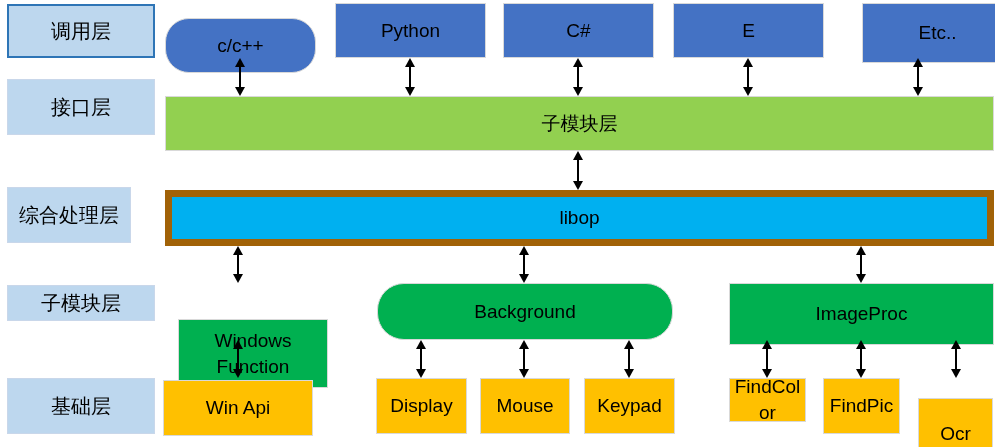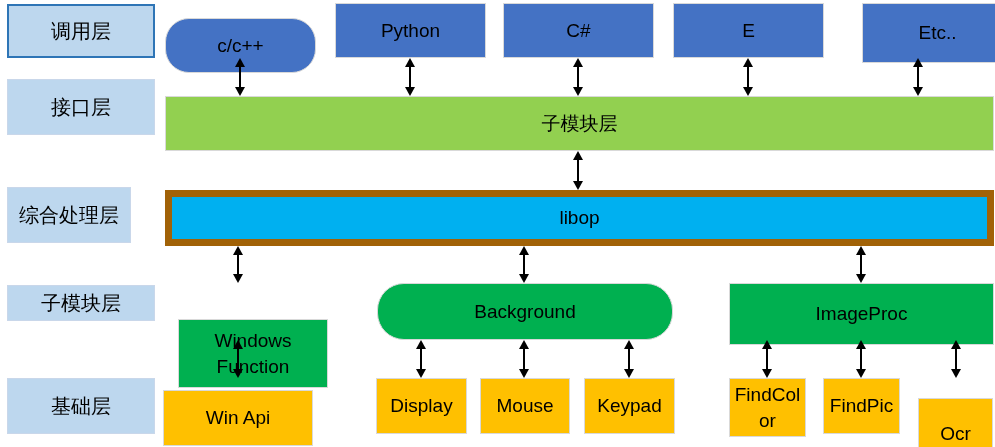--- a/index.html
+++ b/index.html
@@ -46,25 +46,25 @@
   <div class="box blue-box" style="left:862px; top:3px; width:151px; height:60px;">Etc..</div>
 
   <div class="box green-bar" style="left:165px; top:96px; width:829px; height:55px;">子模块层</div>
 
   <div class="box cyan-bar" style="left:165px; top:190px; width:829px; height:56px;">libop</div>
 
   <div class="box green-box" style="left:178px; top:283px; width:150px; height:69px;margin-top:36px;">Windows Function</div>
   <div class="box green-box" style="left:377px; top:283px; width:296px; height:57px;border-radius:27px;">Background</div>
   <div class="box green-box" style="left:729px; top:283px; width:265px; height:62px;">ImageProc</div>
 
-  <div class="box orange-box" style="left:163px; top:390px; width:150px; height:56px;">Win Api</div>
+  <div class="box orange-box" style="left:163px; top:380px; width:150px; height:56px;">Win Api</div>
   <div class="box orange-box" style="left:480px; top:378px; width:90px;  height:56px;">Mouse</div>
   <div class="box orange-box" style="left:376px; top:378px; width:91px;  height:56px;">Display</div>
   <div class="box orange-box" style="left:584px; top:378px; width:91px;  height:56px;">Keypad</div>
-  <div class="box orange-box" style="left:729px; top:378px; width:77px;  height:59px;">FindColor</div>
+  <div class="box orange-box" style="left:729px; top:378px; width:77px;  height:44px;">FindColor</div>
   <div class="box orange-box" style="left:823px; top:378px; width:77px;  height:56px;">FindPic</div>
   <div class="box orange-box" style="left:918px; top:398px; width:75px;  height:72px;">Ocr</div>
 
   <div class="varrow" style="left:239px; top:67px; height:20px;"></div>
   <div class="varrow" style="left:409px; top:67px; height:20px;"></div>
   <div class="varrow" style="left:577px; top:67px; height:20px;"></div>
   <div class="varrow" style="left:747px; top:67px; height:20px;"></div>
   <div class="varrow" style="left:917px; top:67px; height:20px;"></div>
 
   <div class="varrow" style="left:577px; top:160px; height:21px;"></div>

